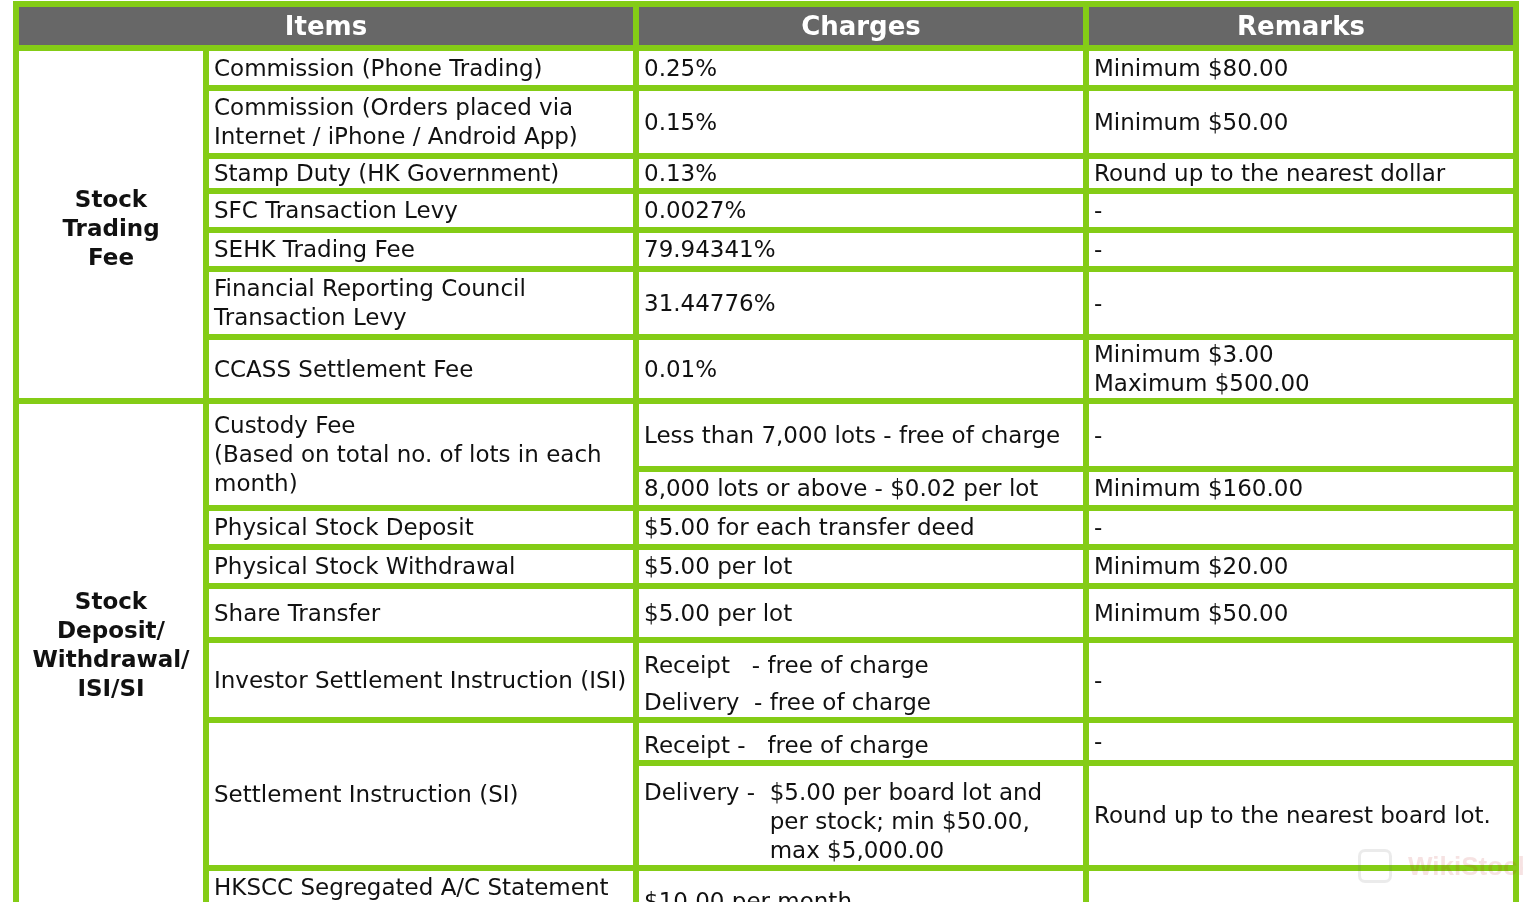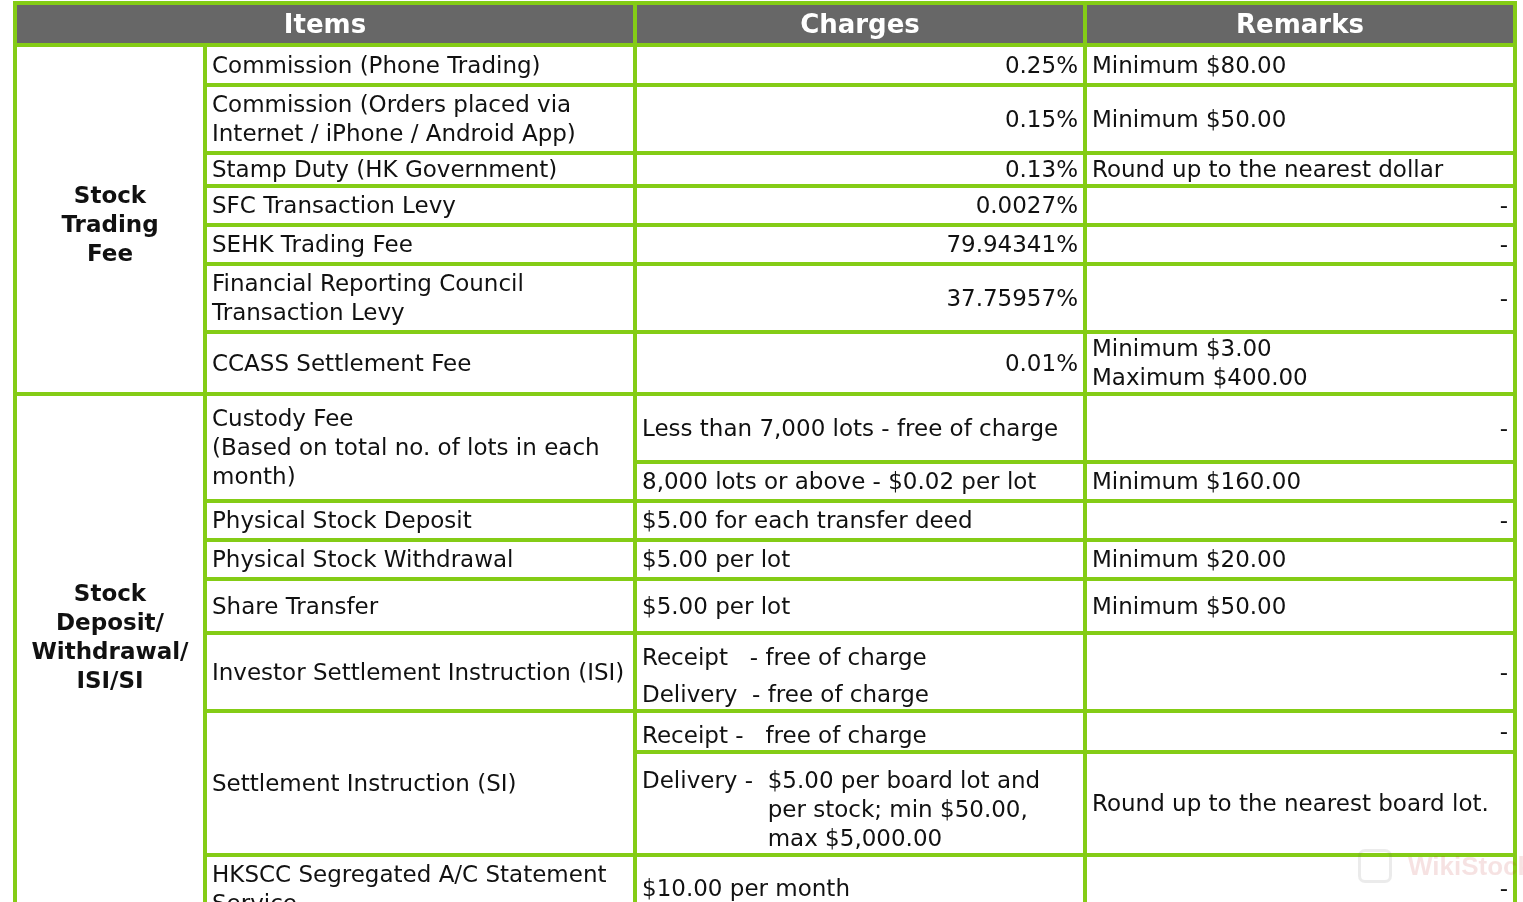--- a/index.html
+++ b/index.html
@@ -1,27 +1,27 @@
 <!DOCTYPE html>
 <html><head>
 <meta charset="utf-8">
 <style>
   html, body { margin: 0; padding: 0; background: #ffffff; }
   body { width: 1523px; height: 902px; position: relative; overflow: hidden;
          font-family: "DejaVu Sans", sans-serif; color: #111; }
   table.fees { position: absolute; left: 13px; top: 1px; border-collapse: collapse;
                table-layout: fixed; width: 1500px; }
-  table.fees th, table.fees td { border: 4px solid #84cc16; padding: 0 5px;
+  table.fees th, table.fees td { border: 6px solid #84cc16; padding: 0 5px;
                font-size: 23px; line-height: 29px; vertical-align: middle; }
   table.fees th { background: #676767; color: #ffffff; font-weight: bold;
                font-size: 26px; text-align: center; height: 38px; }
   td.group { font-weight: bold; text-align: center; font-size: 23px; line-height: 29px; }
   td.group.g1 { vertical-align: top; padding-top: 134px; }
   td.group.g2 { vertical-align: top; padding-top: 183px; }
-  td.center { text-align: right; }
+  td.center { text-align: left; }
   .pair { display: flex; margin-top: 8px; }
   .pair .k { white-space: pre; }
   .pair .v { flex: 1; }
   .watermark { position: absolute; left: 1358px; top: 849px; display: flex; align-items: center;
                gap: 16px; opacity: 0.12; color: #b91c1c; font-weight: bold; font-size: 26px;
                font-family: "Liberation Sans", sans-serif; pointer-events: none; }
   .watermark .logo { width: 34px; height: 34px; border: 3px solid #666; border-radius: 7px; box-sizing: border-box; }
 </style>
 </head>
 <body>
@@ -67,29 +67,29 @@
       <td class="center">0.0027%</td>
       <td class="center">-</td>
     </tr>
     <tr style="height:39px">
       <td>SEHK Trading Fee</td>
       <td class="center">79.94341%</td>
       <td class="center">-</td>
     </tr>
     <tr style="height:68px">
       <td>Financial Reporting Council Transaction Levy</td>
-      <td class="center">37.75957%</td>
+      <td class="center">31.44776%</td>
       <td class="center">-</td>
     </tr>
     <tr style="height:56px">
       <td>CCASS Settlement Fee</td>
       <td class="center">0.01%</td>
       <td>
         <div>Minimum $3.00</div>
-        <div>Maximum $400.00</div>
+        <div>Maximum $500.00</div>
       </td>
     </tr>
 
     <tr style="height:68px">
       <td rowspan="10" class="group g2">
         <div>Stock</div>
         <div>Deposit/</div>
         <div>Withdrawal/</div>
         <div>ISI/SI</div>
       </td>

